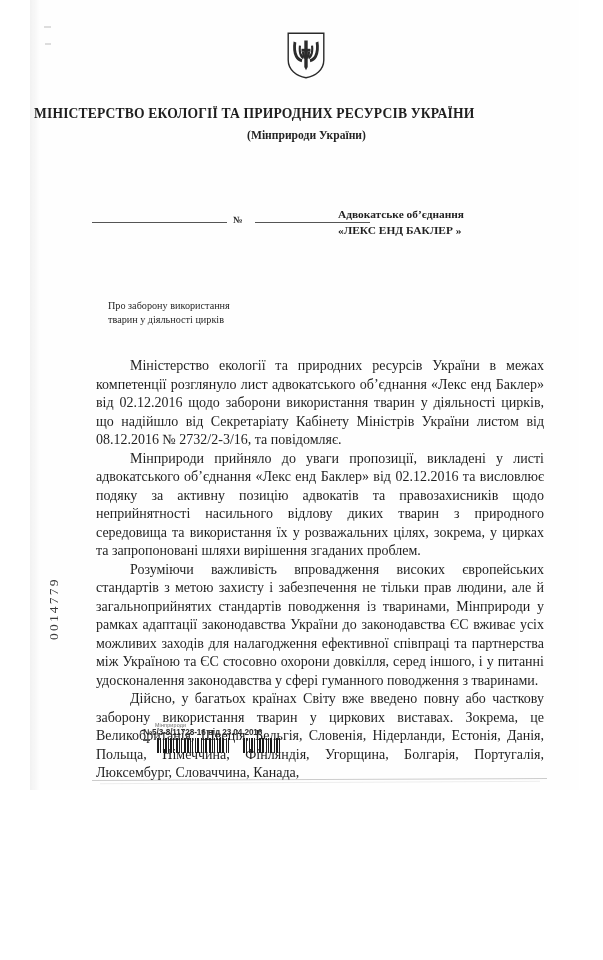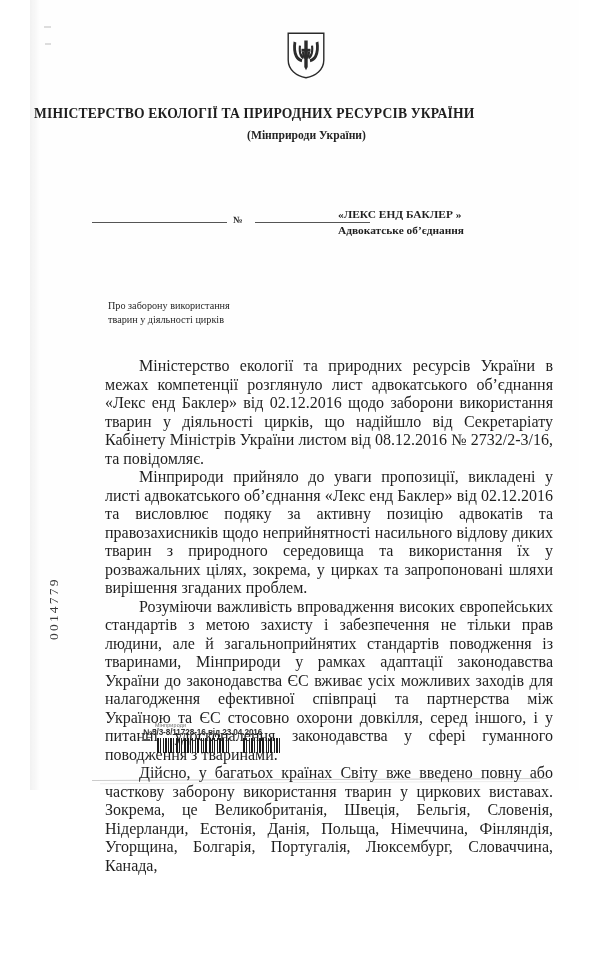--- a/index.html
+++ b/index.html
@@ -150,25 +150,24 @@
     font-size: 10.2px;
     line-height: 13.5px;
     color: #262626;
   }
 
   
   #body-text {
     position: absolute;
     left: 96px; top: 357px;
     width: 448px;
-    font-size: 16px;
+    font-size: 14px;
     line-height: 18.5px;
     text-align: justify;
     color: #1f1f1f;
-    margin-left: 9px;
   }
   #body-text p {
     margin: 0 0 0 0;
     text-indent: 34px;
   }
 
   
   #archive-number {
     position: absolute;
     left: 46px; top: 640px;
@@ -263,22 +262,22 @@
 
   <div id="ref-block">
     <div class="ref-row">
       <div class="ref-rule" id="ref-rule-a"></div>
       <span class="ref-label" id="ref-no-label">№</span>
       <div class="ref-rule" id="ref-rule-b"></div>
     </div>
   </div>
 
   <div id="addressee">
+    <div>Адвокатське об’єднання</div>
     <div>«ЛЕКС ЕНД БАКЛЕР »</div>
-    <div>Адвокатське об’єднання</div>
   </div>
 
   <div id="subject">
     <div>Про заборону використання</div>
     <div>тварин у діяльності цирків</div>
   </div>
 
   <div id="body-text">
     <p>Міністерство екології та природних ресурсів України в межах компетенції розглянуло лист адвокатського об’єднання «Лекс енд Баклер» від 02.12.2016 щодо заборони використання тварин у діяльності цирків, що надійшло від Секретаріату Кабінету Міністрів України листом від 08.12.2016 № 2732/2-3/16, та повідомляє.</p>
     <p>Мінприроди прийняло до уваги пропозиції, викладені у листі адвокатського об’єднання «Лекс енд Баклер» від 02.12.2016 та висловлює подяку за активну позицію адвокатів та правозахисників щодо неприйнятності насильного відлову диких тварин з природного середовища та використання їх у розважальних цілях, зокрема, у цирках та запропоновані шляхи вирішення згаданих проблем.</p>

